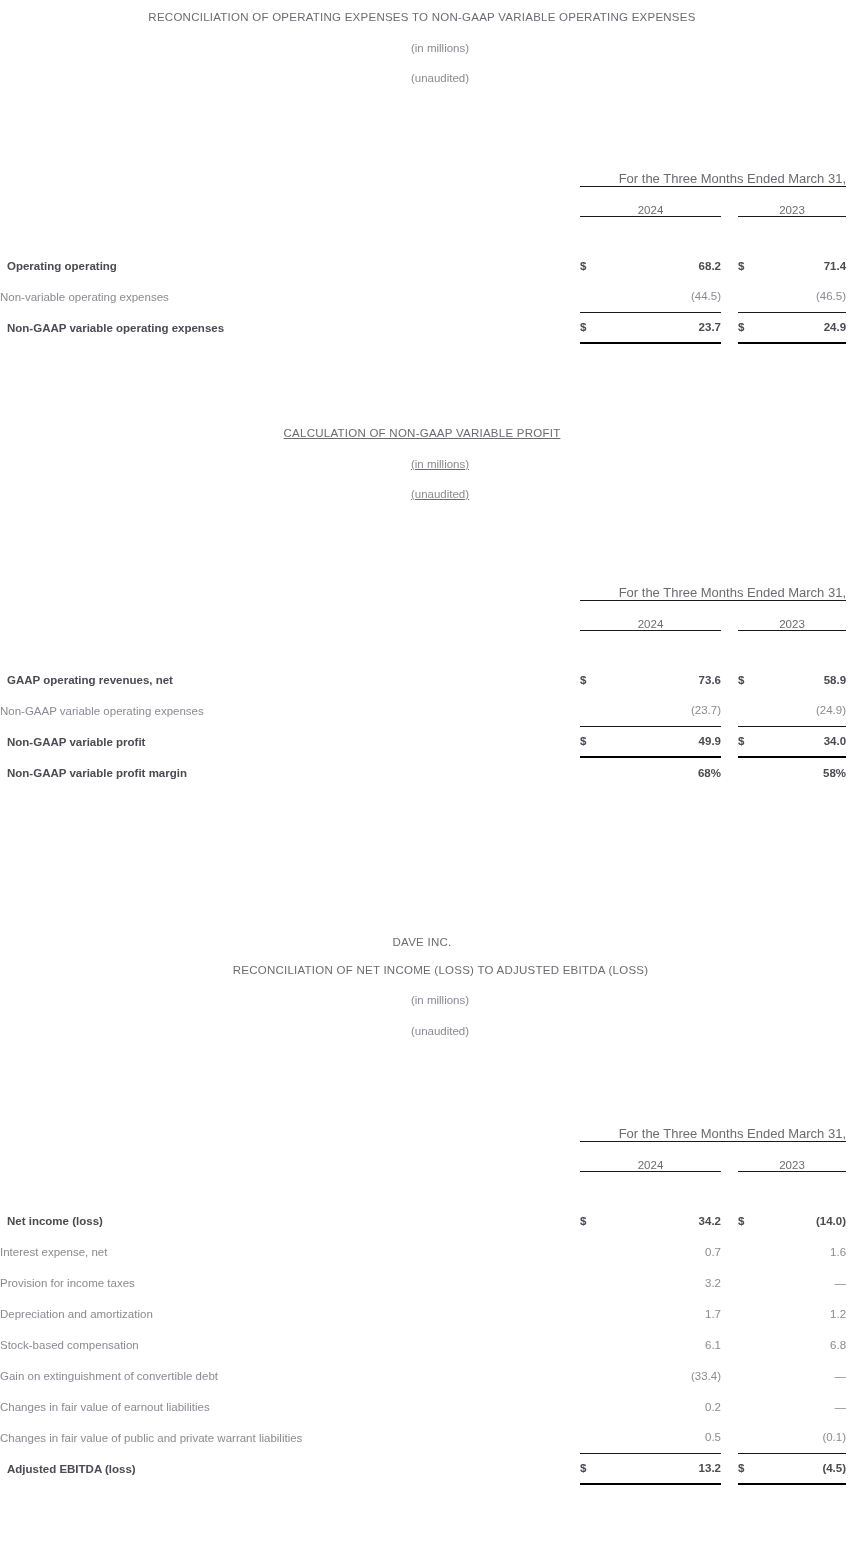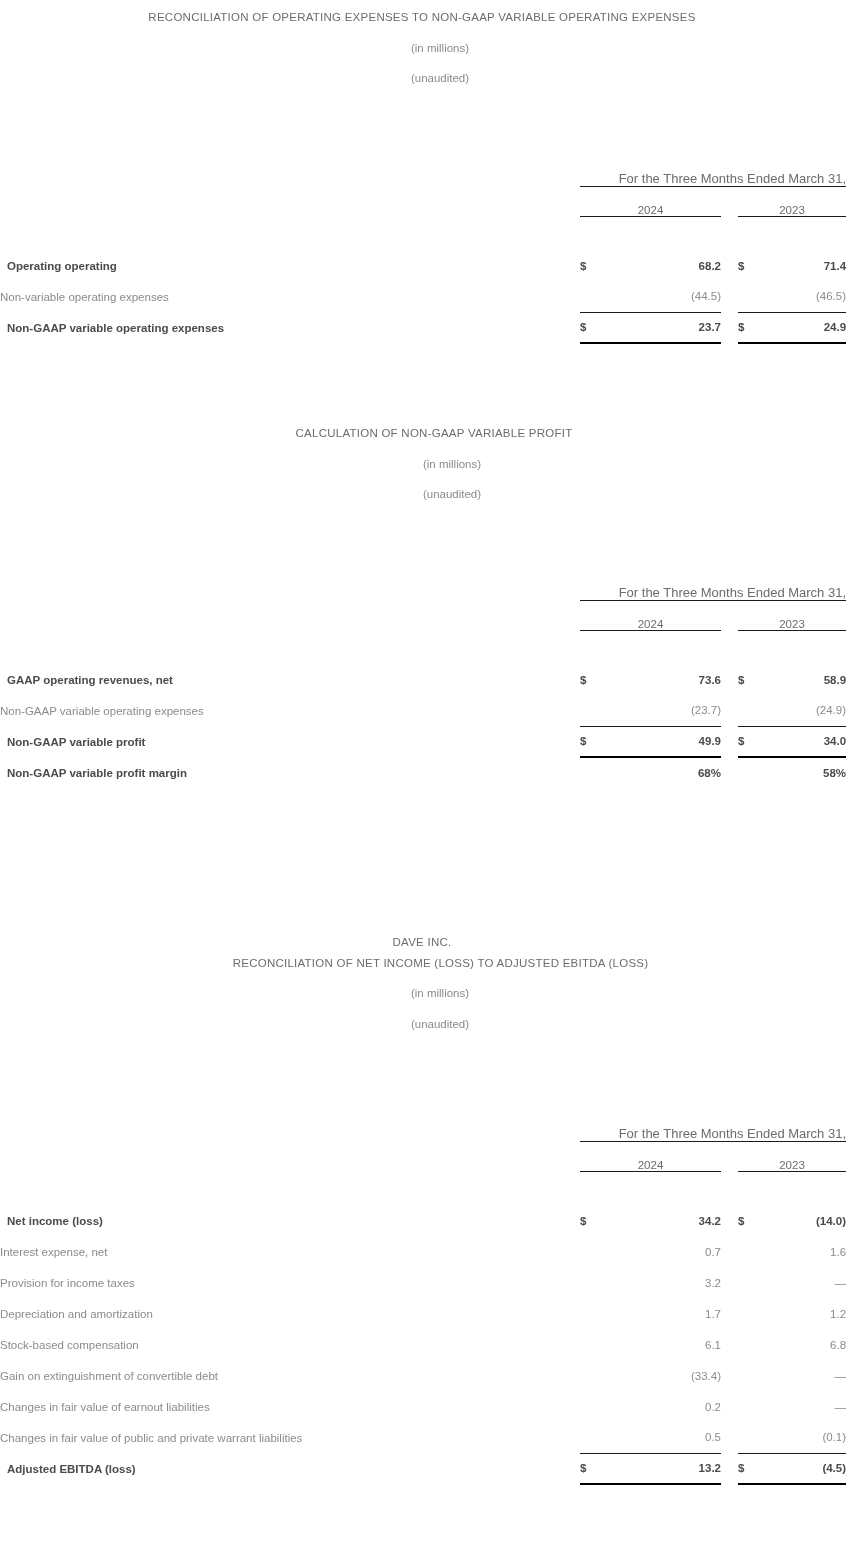--- a/index.html
+++ b/index.html
@@ -177,21 +177,21 @@
           <td class="cur tl-thin bl-thick">$</td>
           <td class="val tl-thin bl-thick">23.7</td>
           <td></td>
           <td class="cur tl-thin bl-thick">$</td>
           <td class="val tl-thin bl-thick">24.9</td>
         </tr>
       </tbody>
     </table>
   </div>
 
-  <div style="position:absolute; left:12px; top:428px;">
+  <div style="position:absolute; left:0; top:428px;text-decoration:underline;">
     <div class="section-head">
       <div class="sec-title">CALCULATION OF NON-GAAP VARIABLE PROFIT</div>
       <div class="sec-sub" style="margin-top:19px;">(in millions)</div>
       <div class="sec-sub" style="margin-top:19px;">(unaudited)</div>
     </div>
   </div>
 
   <div style="position:absolute; left:0; top:574px;">
     <table class="fin">
       <colgroup>
@@ -250,21 +250,21 @@
           <td class="cur"></td>
           <td class="val">58%</td>
         </tr>
       </tbody>
     </table>
   </div>
 
   <div style="position:absolute; left:0; top:937px;">
     <div class="section-head">
       <div class="sec-title">DAVE INC.</div>
-      <div class="sec-title" style="margin-top:9px;padding-left:37px;">RECONCILIATION OF NET INCOME (LOSS) TO ADJUSTED EBITDA (LOSS)</div>
+      <div class="sec-title" style="margin-top:16px;padding-left:37px;">RECONCILIATION OF NET INCOME (LOSS) TO ADJUSTED EBITDA (LOSS)</div>
       <div class="sec-sub" style="margin-top:19px;">(in millions)</div>
       <div class="sec-sub" style="margin-top:19px;">(unaudited)</div>
     </div>
   </div>
 
   <div style="position:absolute; left:0; top:1115px;">
     <table class="fin">
       <colgroup>
         <col class="c-label">
           <col class="c-cur1">

